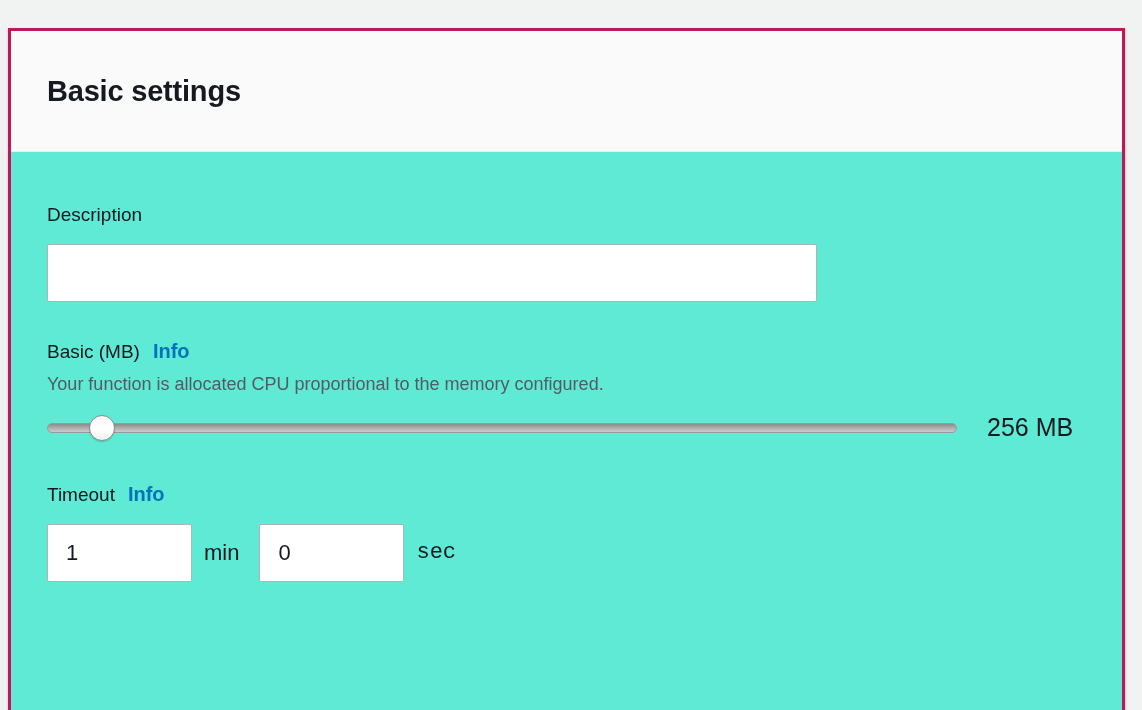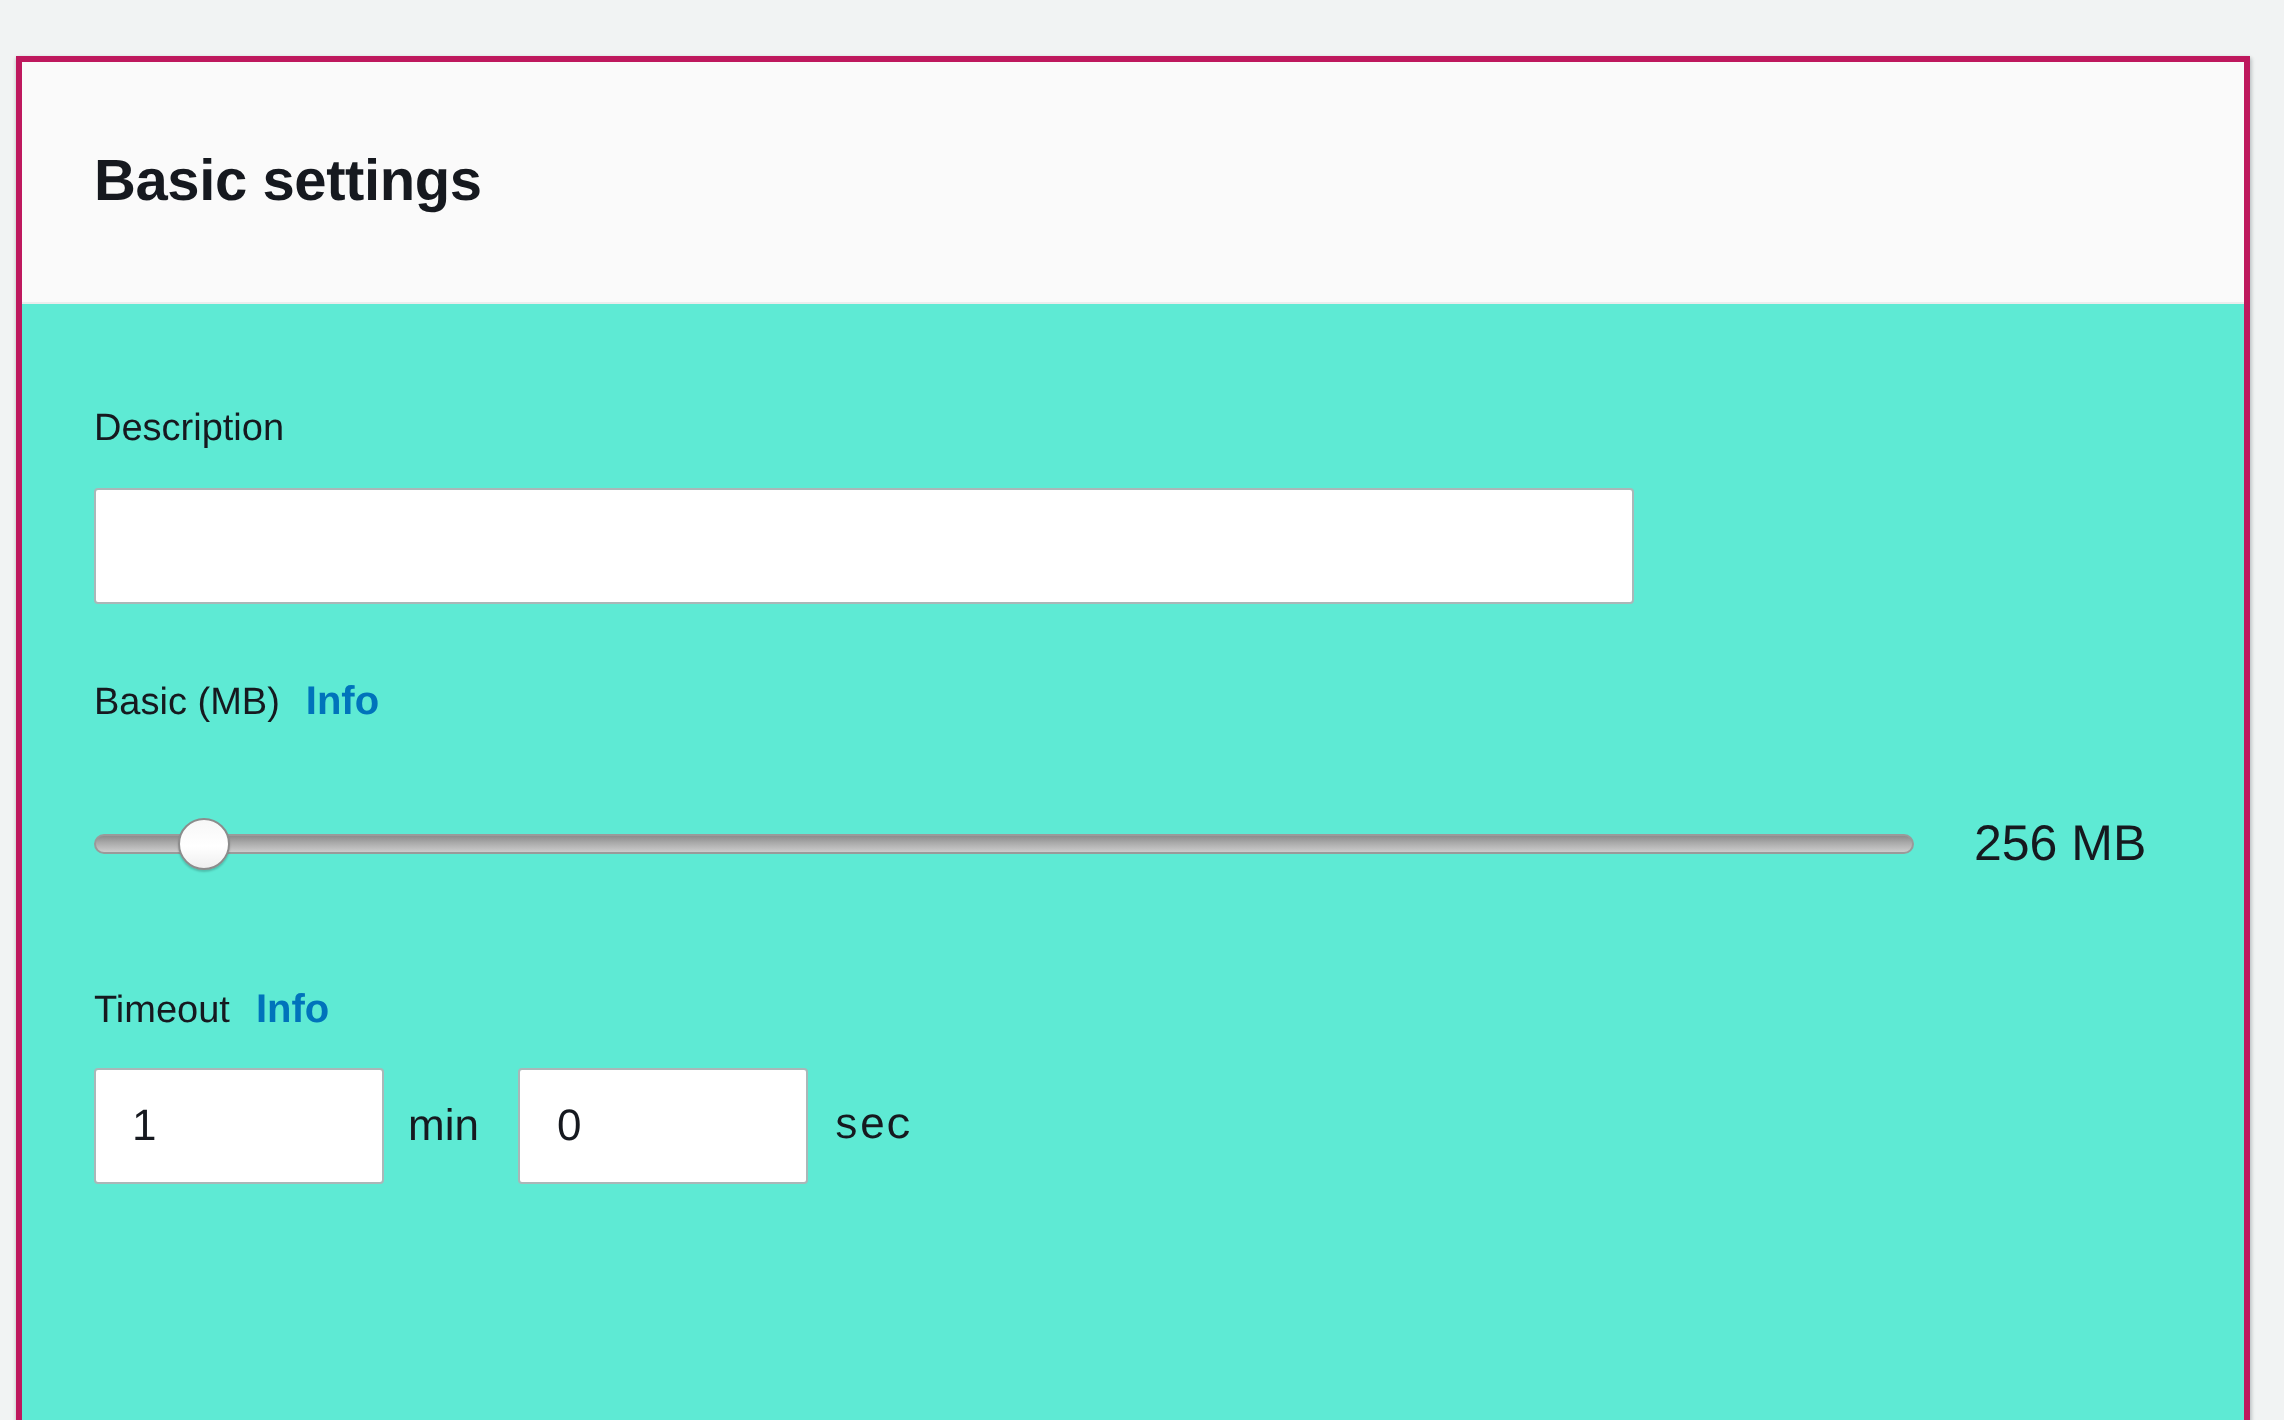--- a/index.html
+++ b/index.html
@@ -85,21 +85,21 @@
   .description-input {
     width: 770px;
     margin-top: 17px;
   }
 
   .memory-section { margin-top: 37px; }
 
   .slider-row {
     display: flex;
     align-items: center;
-    margin-top: 44px;
+    margin-top: 18px;
   }
   .slider-wrap {
     position: relative;
     width: 910px;
     height: 26px;
     display: flex;
     align-items: center;
   }
   .slider-track {
     position: absolute;
@@ -124,21 +124,21 @@
     box-shadow: 0 1px 1px rgba(0,0,0,0.18);
     cursor: pointer;
   }
   .slider-value {
     margin-left: 30px;
     font-size: 25px;
     color: #16191f;
     white-space: nowrap;
   }
 
-  .timeout-section { margin-top: 56px; }
+  .timeout-section { margin-top: 40px; }
   .timeout-row {
     display: flex;
     align-items: center;
     margin-top: 17px;
   }
   .timeout-input { width: 145px; }
   .unit-label {
     font-size: 22px;
     color: #16191f;
     margin: 0 20px 0 12px;
@@ -159,20 +159,21 @@
     <div>
       <div class="field-label">Description</div>
       <input class="text-input description-input" type="text" value="" style="">
     </div>
 
     <div class="memory-section">
       <div class="field-label">
         <span>Basic (MB)</span>
         <a class="info-link" href="#">Info</a>
       </div>
+      <div class="field-desc">Your function is allocated CPU proportional to the memory configured.</div>
 
       <div class="slider-row">
         <div class="slider-wrap">
           <div class="slider-track"></div>
           <div class="slider-thumb" style="left: 54.6px;"></div>
         </div>
         <div class="slider-value">256 MB</div>
       </div>
     </div>
 

